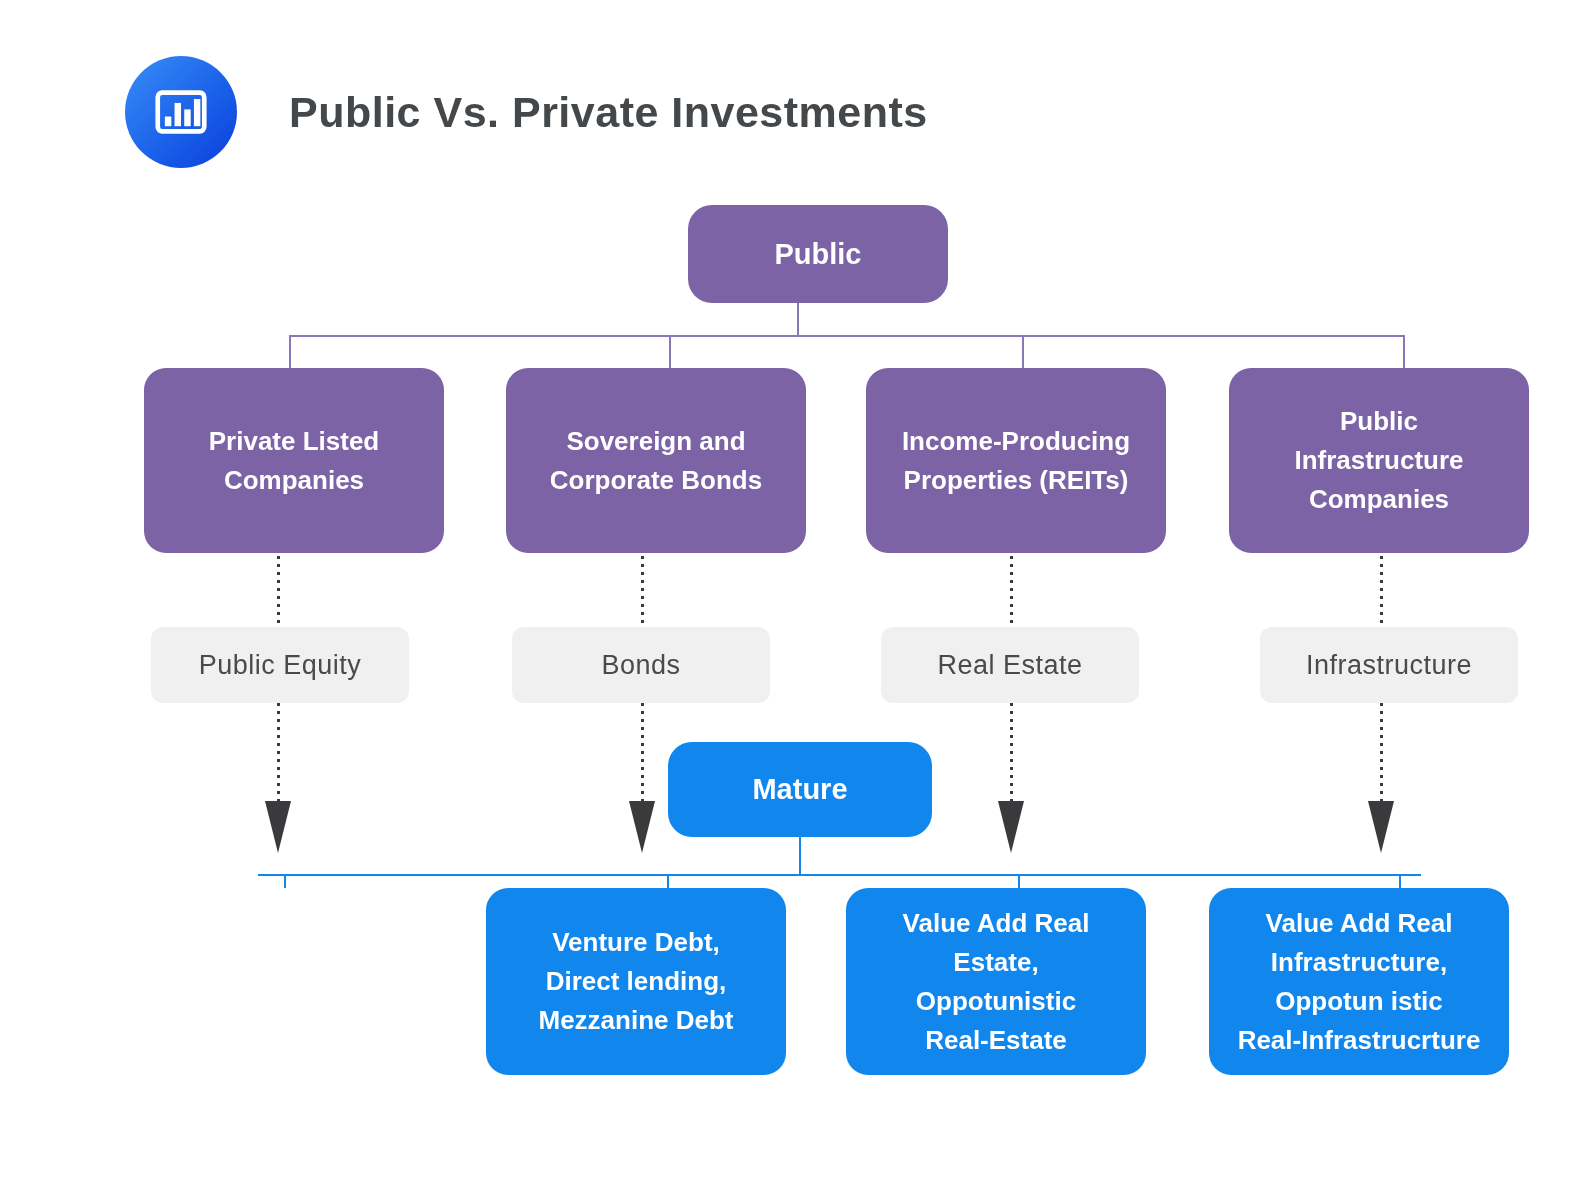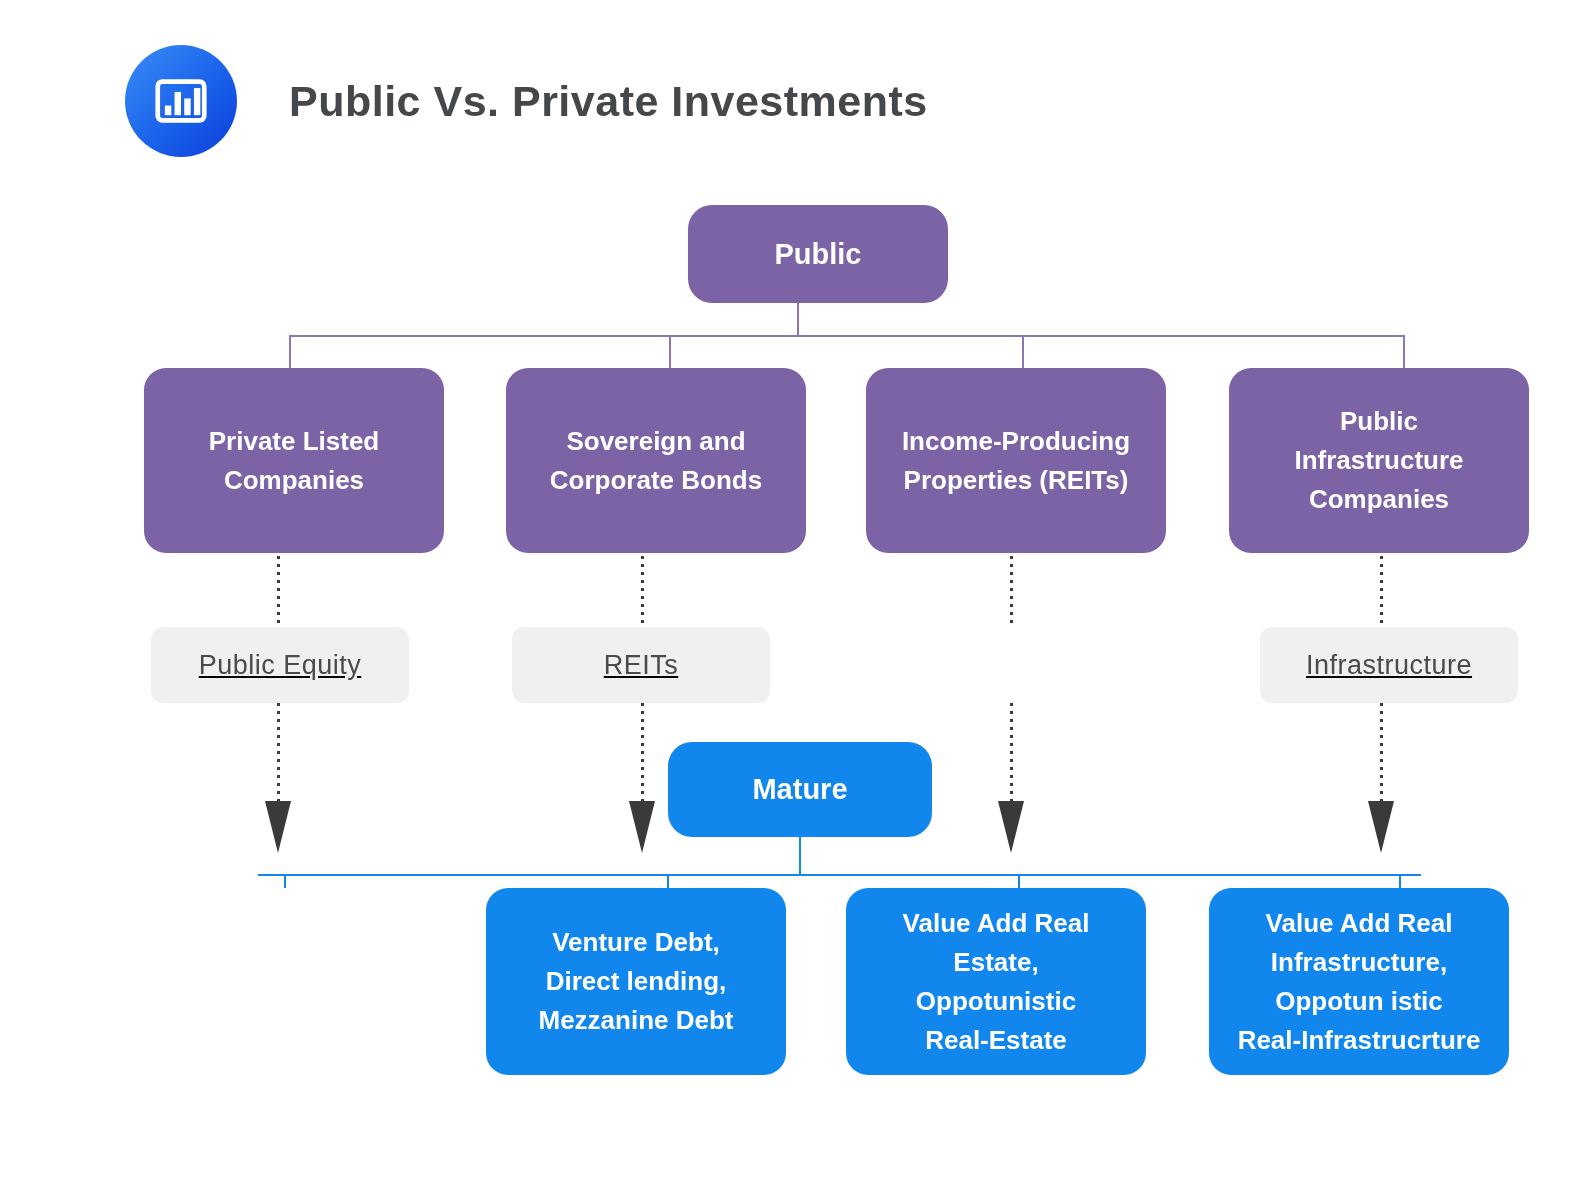--- a/index.html
+++ b/index.html
@@ -1,21 +1,21 @@
 <!DOCTYPE html>
 <html><head>
 <meta charset="utf-8">
 <style>
   html,body{margin:0;padding:0;background:#ffffff;}
   .canvas{
     position:relative;width:1590px;height:1181px;background:#ffffff;
     font-family:"Liberation Sans",sans-serif;overflow:hidden;
   }
   
-  .hdr{position:absolute;left:0;top:45px;height:112px;display:flex;align-items:center;padding-left:125px;}
+  .hdr{position:absolute;left:0;top:56px;height:112px;display:flex;align-items:center;padding-left:125px;}
   .logo{
     width:112px;height:112px;border-radius:50%;
     background:linear-gradient(135deg,#3b8df7 0%,#1a62ea 55%,#0b3edb 100%);
     display:flex;align-items:center;justify-content:center;flex:0 0 auto;
   }
   .title{margin:0 0 0 52px;font-size:43px;font-weight:700;color:#44484b;letter-spacing:.5px;}
 
   
   .node{position:absolute;display:flex;align-items:center;justify-content:center;
         text-align:center;color:#ffffff;font-weight:700;border-radius:22px;}
@@ -28,21 +28,21 @@
   .root-public{top:205px;}
   .root-private{top:742px;width:264px;height:95px;}
 
   .branch{width:300px;height:185px;}
   .pubrow{top:368px;}
   .prvrow{top:888px;height:187px;}
   .cx1{left:124px;} .cx2{left:486px;} .cx3{left:846px;} .cx4{left:1209px;}
 
   
   .cat{position:absolute;top:627px;width:258px;height:76px;background:#F0F0F0;border-radius:12px;
-       display:flex;align-items:center;justify-content:center;text-decoration:underline;}
+       display:flex;align-items:center;justify-content:center;}
   .cat .txt{font-size:27px;font-weight:500;color:#4a4a4a;letter-spacing:.5px;}
   .catx1{left:151px;} .catx2{left:512px;} .catx3{left:881px;} .catx4{left:1260px;}
 
   
   .pline{position:absolute;background:#8977b7;}
   .bline{position:absolute;background:#1187EE;}
 
   
   .dot{position:absolute;width:3px;
        background-image:repeating-linear-gradient(to bottom,#3a3a3c 0 3px,transparent 3px 8px);}
@@ -124,21 +124,24 @@
   <div class="node purple branch pubrow cx4">
     <span class="txt">Public
 Infrastructure
 Companies</span>
   </div>
 
   <div class="cat catx1">
     <span class="txt">Public Equity</span>
   </div>
   <div class="cat catx2">
-    <span class="txt">REITs</span>
+    <span class="txt">Bonds</span>
+  </div>
+  <div class="cat catx3">
+    <span class="txt">Real Estate</span>
   </div>
   <div class="cat catx4">
     <span class="txt">Infrastructure</span>
   </div>
 
   <div class="node bluebg branch prvrow cx2">
     <span class="txt">Venture Debt,
 Direct lending,
 Mezzanine Debt</span>
   </div>

